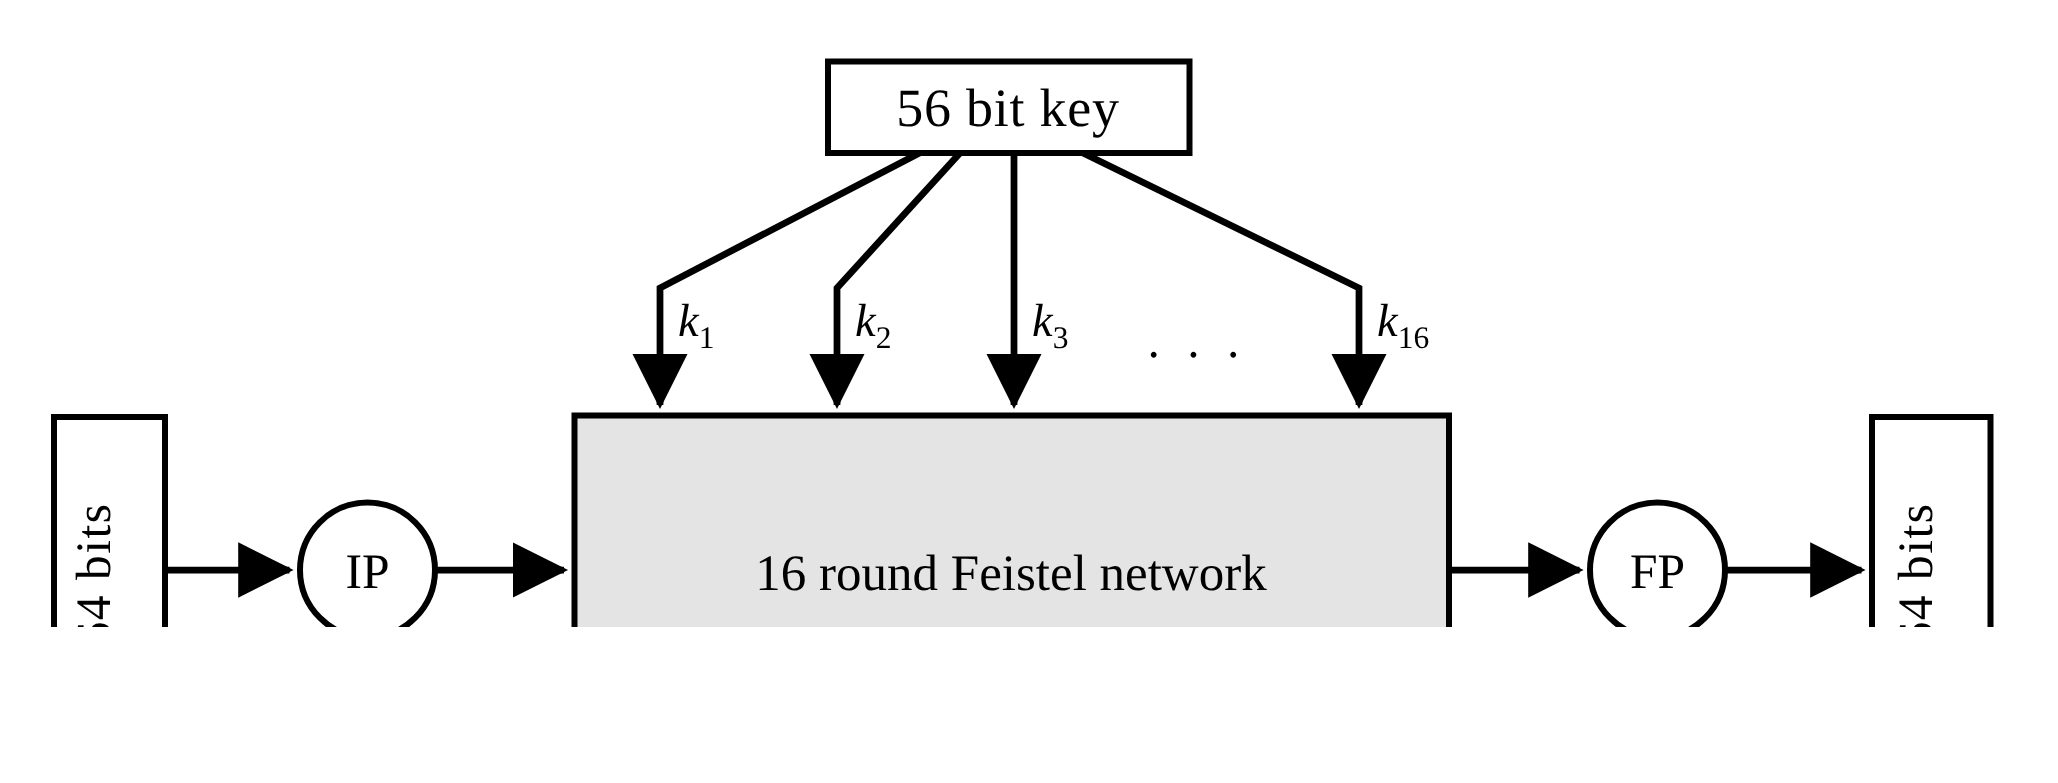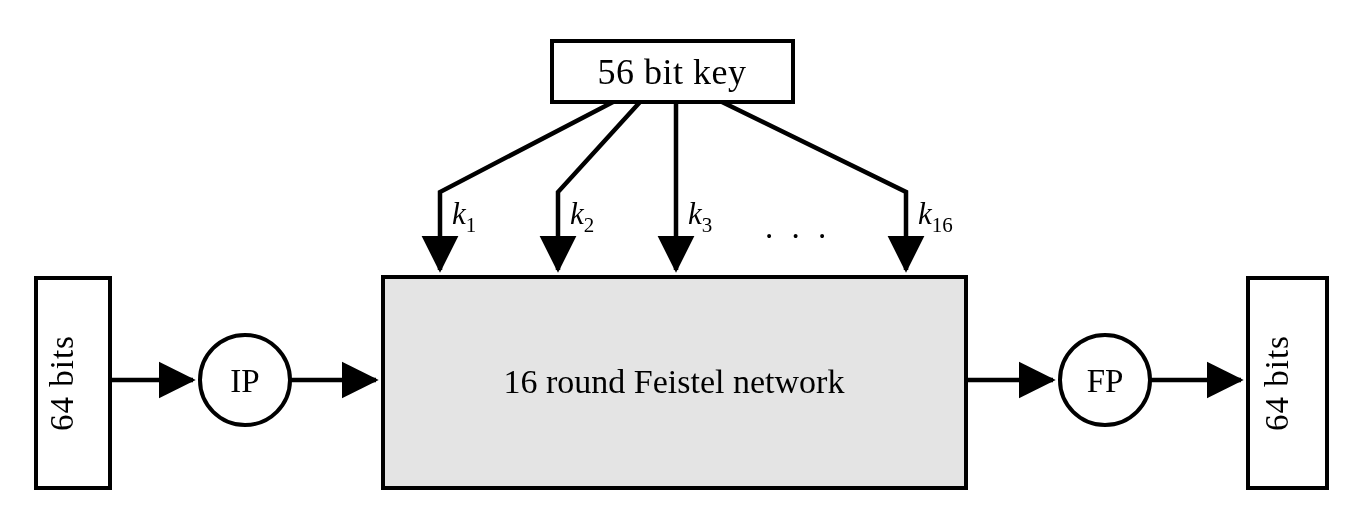--- a/index.html
+++ b/index.html
@@ -3,21 +3,21 @@
 <meta charset="utf-8">
 <style>
   html, body {
     margin: 0;
     padding: 0;
     background: #ffffff;
   }
   #canvas {
     position: relative;
     width: 1372px;
-    height: 522px;
+    height: 418px;
     background: #ffffff;
     overflow: hidden;
     font-family: "Liberation Serif", "DejaVu Serif", serif;
   }
   svg#diagram {
     position: absolute;
     left: 0;
     top: 0;
     width: 1372px;
     height: 522px;

